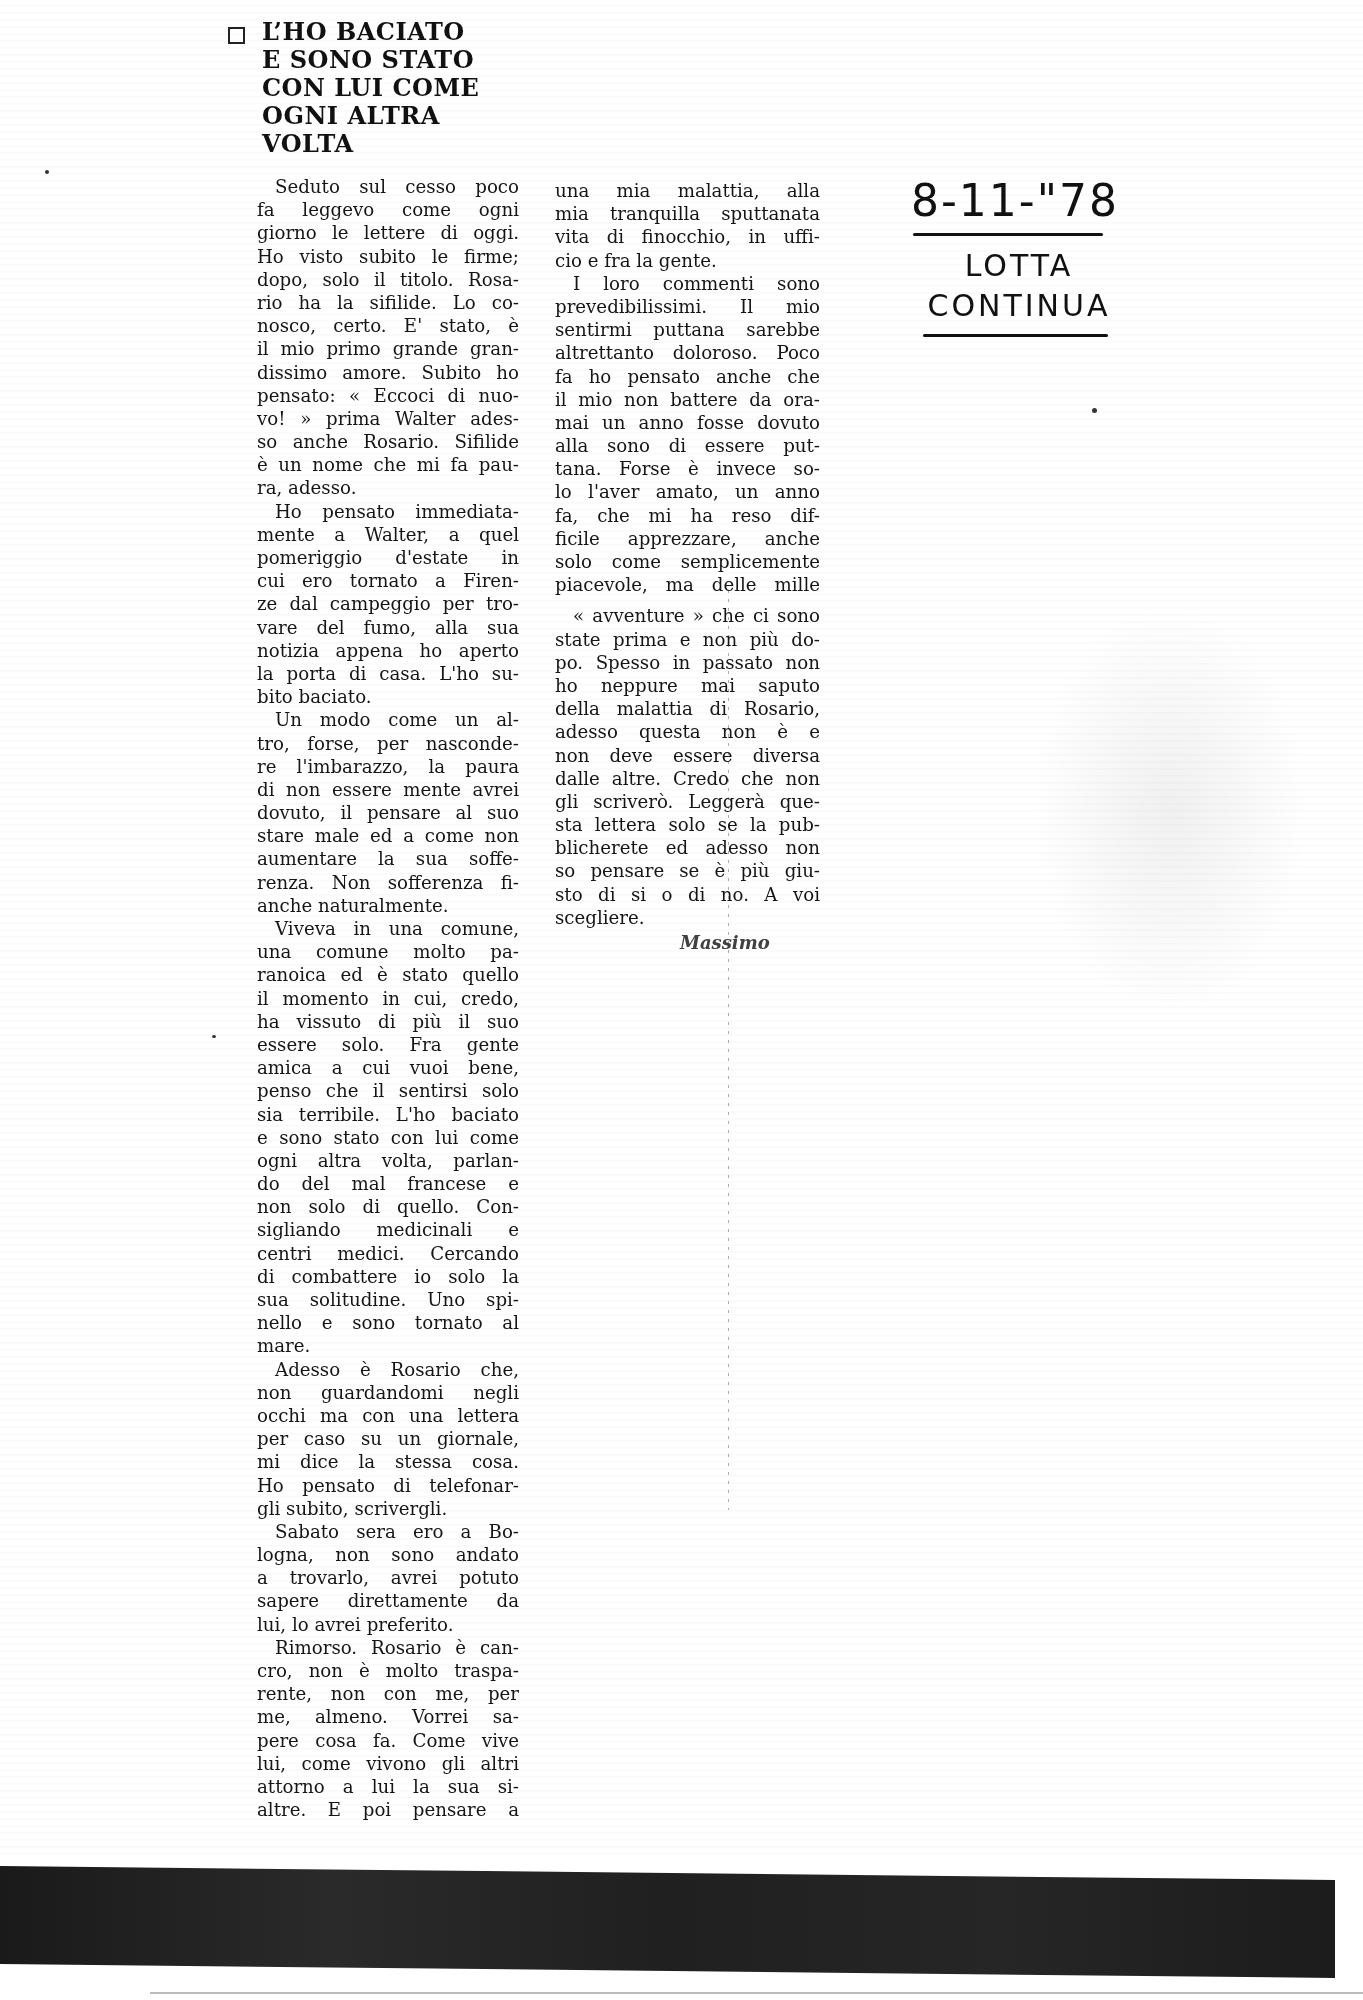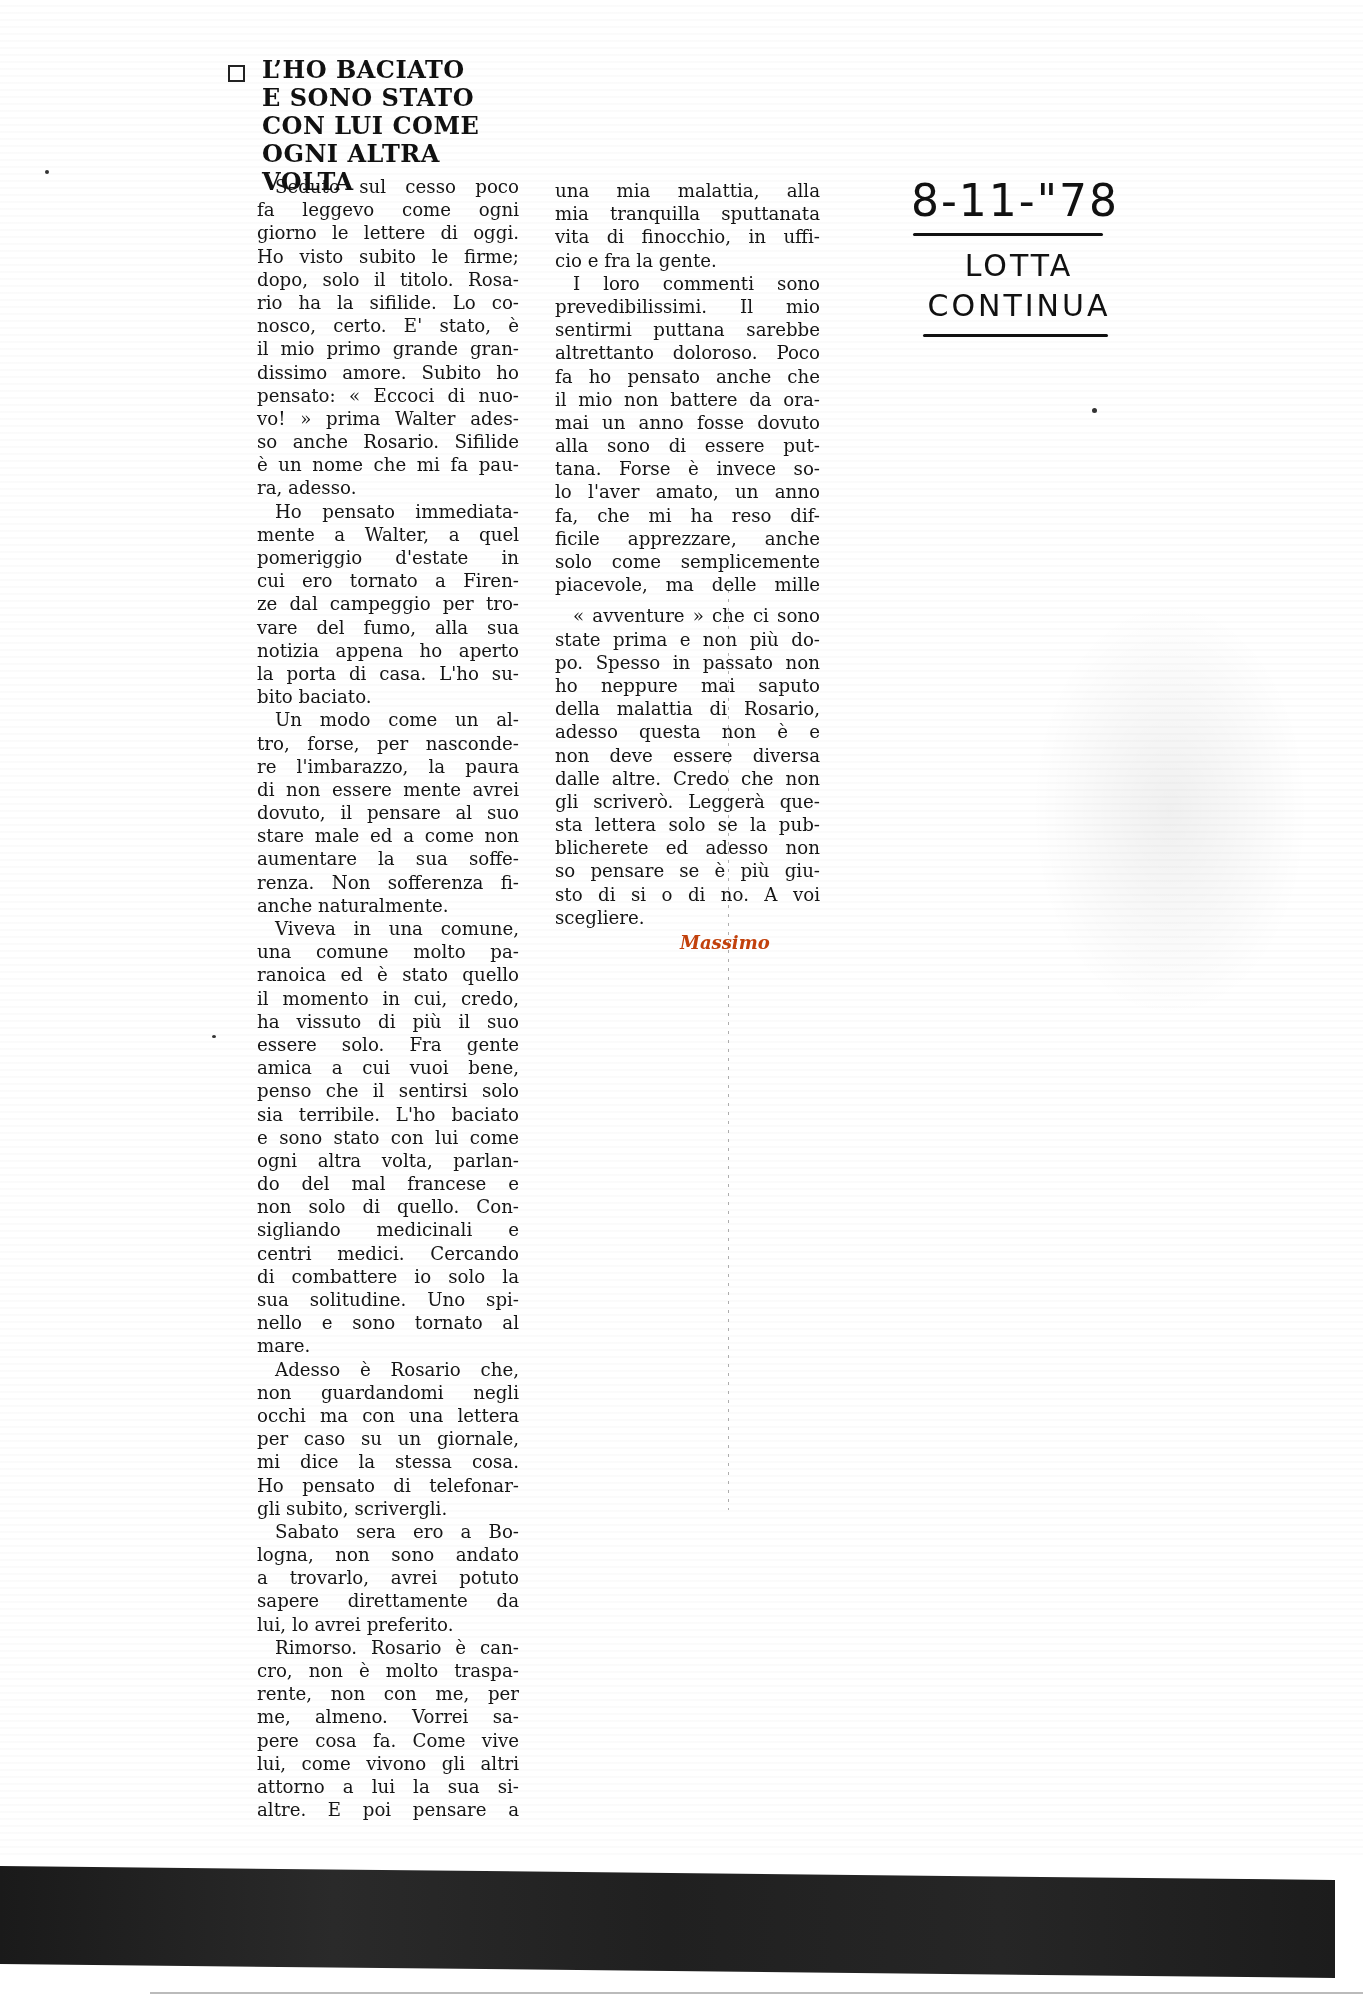--- a/index.html
+++ b/index.html
@@ -10,41 +10,41 @@
       color: #111;
     }
     .scanlines {
       position: absolute; left: 0; top: 0; width: 1363px; height: 1860px;
       background: repeating-linear-gradient(to bottom, rgba(0,0,0,0) 0px, rgba(0,0,0,0) 5px, rgba(0,0,0,0.035) 6px, rgba(0,0,0,0) 7px);
       pointer-events: none;
     }
     .headline {
       position: absolute; left: 230px; top: 18px; width: 260px;
       font-family: "DejaVu Serif", serif; font-weight: bold;
-      font-size: 24px; line-height: 28px; letter-spacing: 0.5px; color: #111; margin-top: 38px;
+      font-size: 24px; line-height: 28px; letter-spacing: 0.5px; color: #111;
     }
     .headline .box {
       position: absolute; left: -2px; top: 9px; width: 13px; height: 13px;
       border: 2px solid #222;
     }
     .headline .line { display: block; padding-left: 32px; white-space: nowrap; }
     .col {
       position: absolute; font-size: 18.2px; line-height: 23.2px; color: #151515;
       font-family: "DejaVu Serif", serif;
       margin-left: 32px;
     }
     .col1 { left: 225px; top: 175px; width: 262px; }
     .col2 { left: 523px; top: 179px; width: 265px; }
     .col .ln { display: block; white-space: nowrap; text-align: justify; text-align-last: justify; height: 23.2px; }
     .col .ln.last { text-align-last: left; }
     .col .ln.indent { padding-left: 18px; }
     .col2 .gap { height: 8px; }
     .signature {
       position: absolute; left: 680px; top: 932px; font-style: italic; font-weight: bold;
-      font-size: 18px; color: #c2410c; font-family: "DejaVu Serif", serif;
+      font-size: 18px; color: #404040; font-family: "DejaVu Serif", serif;
     }
     .handnote {
       position: absolute; left: 905px; top: 175px; width: 220px;
       font-family: "DejaVu Sans", sans-serif; color: #111;
     }
     .handnote .date { font-size: 44px; letter-spacing: 2px; font-weight: normal; line-height: 52px; padding-left: 6px; }
     .handnote .rule { height: 3px; background: #111; margin: 6px 0 10px 8px; width: 190px; border-radius: 2px; }
     .handnote .pub { font-size: 30px; line-height: 40px; letter-spacing: 3px; padding-left: 8px; text-align: center; }
     .handnote .rule2 { height: 3px; background: #111; margin: 8px 0 0 18px; width: 185px; border-radius: 2px; }
     .bottom-bar {

